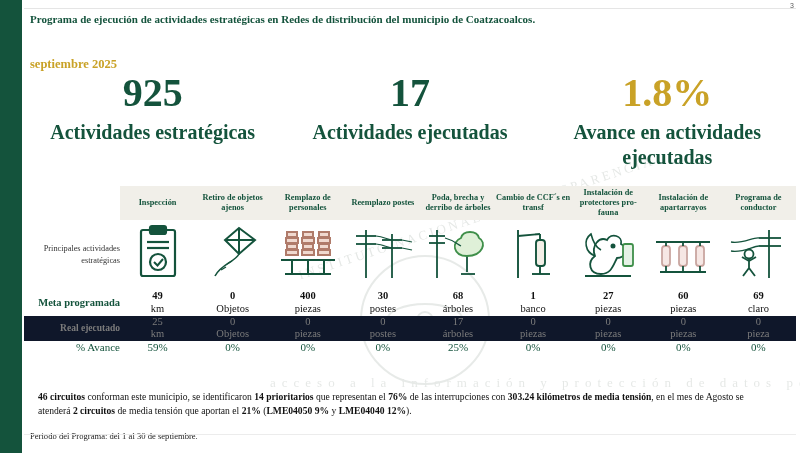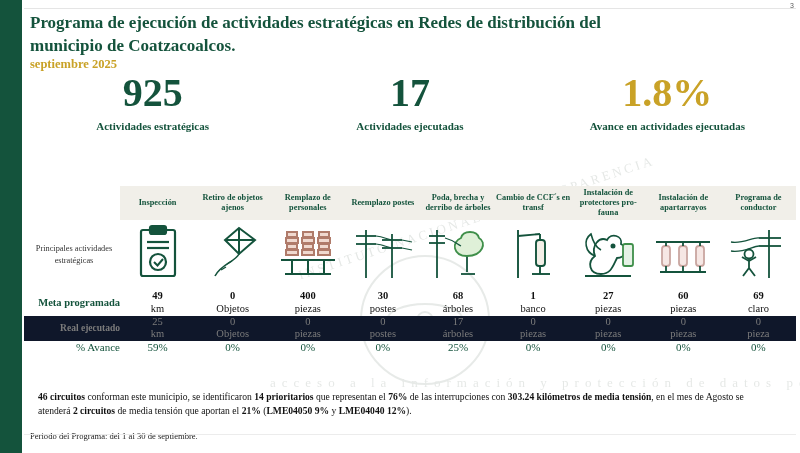--- a/index.html
+++ b/index.html
@@ -26,42 +26,42 @@
     font-size:7px; color:#5a5a5a;
     font-family:"Liberation Sans", sans-serif;
   }
   .top-rule {
     position:absolute; left:24px; right:4px; top:8px; height:1px;
     background:#e5e5e5;
   }
   
   .title {
     position:absolute; left:30px; top:12px; width:600px;
-    font-size:17px; font-weight:bold; color:#14533c;
+    font-size:11px; font-weight:bold; color:#14533c;
     line-height:1.35;
   }
   .subtitle {
     position:absolute; left:30px; top:57px;
     font-size:12.5px; font-weight:bold; color:#c9a227;text-align:right;
   }
   
   .kpis {
     position:absolute; left:24px; top:72px; width:772px;
     display:flex;
   }
   .kpi { flex:1; text-align:center; }
   .kpi-value {
     font-size:40px; font-weight:bold; color:#14533c;
     line-height:1.05;
     font-family:"Liberation Serif", serif;
   }
   .kpi-value.gold { color:#c9a227; }
   .kpi-label {
     margin-top:6px;
-    font-size:11px; font-weight:bold; color:#14533c;
+    font-size:20px; font-weight:bold; color:#14533c;
     line-height:1.25;
   }
   
   .watermark {
     position:absolute; left:300px; top:215px;
     width:260px; height:180px;
     pointer-events:none;
     opacity:0.18;
   }
   .wm-circle {
@@ -112,21 +112,21 @@
     height:34px;
     border:none;
   }
   .hdr-row th.first { background:#ffffff; }
   .col-first { width:96px; }
   .icon-row td {
     height:70px;
     text-align:center;
   }
   .icon-row td.first {
-    font-size:8.3px; color:#333; text-align:center; padding-left:4px;
+    font-size:8.3px; color:#333; text-align:right; padding-left:4px;
     line-height:1.5;
   }
   .rowlabel {
     font-size:10.5px; font-weight:bold; color:#14533c;
     text-align:right;
     line-height:1.2;
     padding:2px 0;
   }
   .rowlabel.small { font-size:9.5px; }
   .cellnum {

